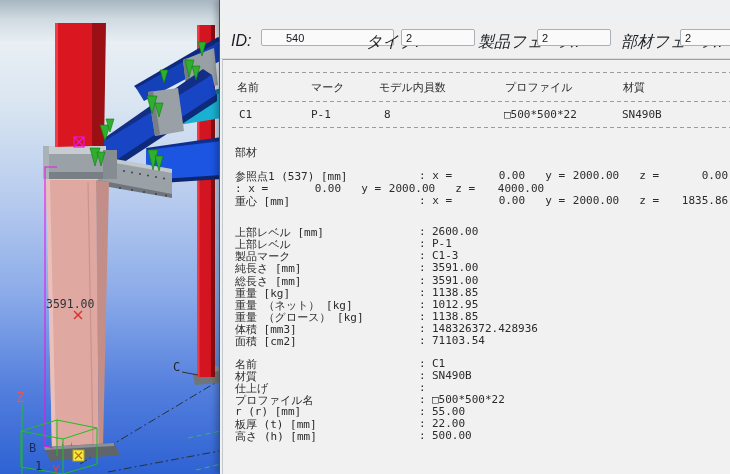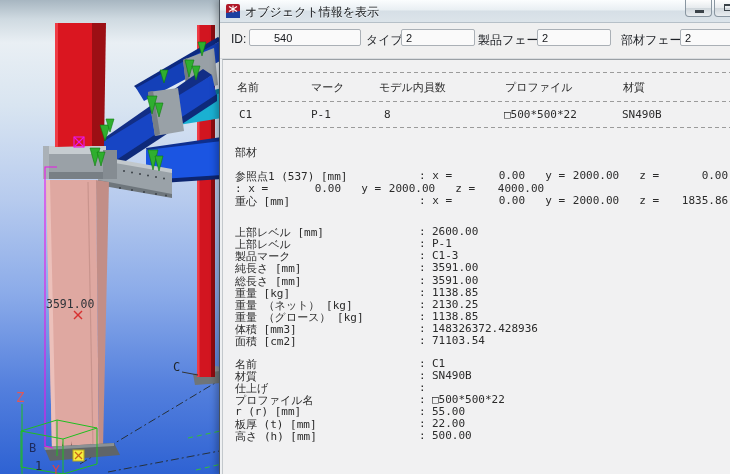--- a/index.html
+++ b/index.html
@@ -33,21 +33,21 @@
   }
   .btn-min{left:465px;width:27px;}
   .btn-max{left:494px;width:27px;}
   .glyph-min{position:absolute;left:9px;top:10px;width:9px;height:3px;background:#3a4248;}
   .glyph-max{position:absolute;left:9px;top:4px;width:9px;height:7px;box-sizing:border-box;
     border:1px solid #3a4248;border-top:2px solid #3a4248;background:transparent;}
   .fieldrow{
     position:absolute;left:0;top:23px;right:0;height:35px;
     background:#f0f0f0;border-bottom:1px solid #dadde0;
   }
-  .frlabel{position:absolute;top:9px;font-size:12px;color:#1c1f24;white-space:nowrap;}
+  .frlabel{position:absolute;top:9px;font-size:16px;color:#1c1f24;white-space:nowrap;font-style:italic;}
   .frinput{
     position:absolute;top:6px;height:17px;box-sizing:border-box;
     background:#fafafa;border:1px solid #aab0b6;border-radius:2px;
     font-family:"Liberation Sans",sans-serif;font-size:11px;color:#16181c;
     padding:1px 0 0 4px;
   }
   .content{
     position:absolute;left:2px;top:59px;width:509px;bottom:0;
     background:#f1f1f2;border-top:1px solid #9aa0a5;border-left:1px solid #c3c8cc;
     font-family:"DejaVu Sans Mono","Liberation Mono",monospace;
@@ -232,42 +232,24 @@
       <text x="29" y="452" font-size="12" fill="#1c2a5e">B</text>
       <text x="35" y="470" font-size="12" fill="#202840">1</text>
       <text x="173" y="371" font-size="12" fill="#20262c">C</text>
       <line x1="182" y1="372" x2="198" y2="375" stroke="#333" stroke-width="1"></line>
     </g>
   </svg>
 </div>
 
 <div class="dialog">
 
-  <div class="titlebar">
-    <svg class="app-icon" viewBox="0 0 14 14">
-      <rect x="0" y="0" width="14" height="14" rx="2" fill="#b01828"></rect>
-      <polygon points="0,9 14,7 14,14 0,14" fill="#1c3fa0"></polygon>
-      <g stroke="#ffffff" stroke-width="1.1">
-        <line x1="3" y1="2.5" x2="11" y2="7.5"></line>
-          <line x1="11" y1="2.5" x2="3" y2="7.5"></line>
-        <line x1="7" y1="1.5" x2="7" y2="8.5"></line>
-      </g>
-    </svg>
-    <span class="title-text">オブジェクト情報を表示</span>
-    <div class="winbtn btn-min">
-        <div class="glyph-min"></div>
-      </div>
-    <div class="winbtn btn-max">
-        <div class="glyph-max"></div>
-      </div>
-  </div>
 
   <div class="fieldrow">
     <span class="frlabel" style="left:11px">ID:</span>
-    <input class="frinput" style="left: 29px; width: 112px; padding-left: 24px;" value="540">
+    <input class="frinput" style="left: 41px; width: 133px; padding-left: 24px;" value="540">
     <span class="frlabel" style="left:146px">タイプ:</span>
     <input class="frinput" style="left: 181px; width: 74px;" value="2">
     <span class="frlabel" style="left:258px">製品フェーズ:</span>
     <input class="frinput" style="left: 317px; width: 74px;" value="2">
     <span class="frlabel" style="left:401px">部材フェーズ:</span>
     <input class="frinput" style="left: 460px; width: 70px;" value="2">
   </div>
 
   <div class="content">
     <div class="dashline" style="top:12px"></div>
@@ -303,21 +285,21 @@
     <div class="line" style="top:134px">
       <span class="lbl">重心 [mm]</span><span class="cpre">: x =</span><span class="vx">0.00</span><span class="cy">y =</span><span class="vy">2000.00</span><span class="cz">z =</span><span class="vz">1835.86</span>
     </div>
 
     <div class="line" style="top:165px"><span class="lbl">上部レベル [mm]</span><span class="colon">:</span><span>2600.00</span></div>
     <div class="line" style="top:177px"><span class="lbl">上部レベル</span><span class="colon">:</span><span>P-1</span></div>
     <div class="line" style="top:189px"><span class="lbl">製品マーク</span><span class="colon">:</span><span>C1-3</span></div>
     <div class="line" style="top:201px"><span class="lbl">純長さ [mm]</span><span class="colon">:</span><span>3591.00</span></div>
     <div class="line" style="top:214px"><span class="lbl">総長さ [mm]</span><span class="colon">:</span><span>3591.00</span></div>
     <div class="line" style="top:226px"><span class="lbl">重量 [kg]</span><span class="colon">:</span><span>1138.85</span></div>
-    <div class="line" style="top:238px"><span class="lbl">重量 （ネット） [kg]</span><span class="colon">:</span><span>2130.25</span></div>
+    <div class="line" style="top:238px"><span class="lbl">重量 （ネット） [kg]</span><span class="colon">:</span><span>1012.95</span></div>
     <div class="line" style="top:250px"><span class="lbl">重量 （グロース） [kg]</span><span class="colon">:</span><span>1138.85</span></div>
     <div class="line" style="top:262px"><span class="lbl">体積 [mm3]</span><span class="colon">:</span><span>148326372.428936</span></div>
     <div class="line" style="top:274px"><span class="lbl">面積 [cm2]</span><span class="colon">:</span><span>71103.54</span></div>
 
     <div class="line" style="top:297px"><span class="lbl">名前</span><span class="colon">:</span><span>C1</span></div>
     <div class="line" style="top:309px"><span class="lbl">材質</span><span class="colon">:</span><span>SN490B</span></div>
     <div class="line" style="top:321px"><span class="lbl">仕上げ</span><span class="colon">:</span><span></span></div>
     <div class="line" style="top:333px"><span class="lbl">プロファイル名</span><span class="colon">:</span><span>□500*500*22</span></div>
     <div class="line" style="top:345px"><span class="lbl">r (r) [mm]</span><span class="colon">:</span><span>55.00</span></div>
     <div class="line" style="top:357px"><span class="lbl">板厚 (t) [mm]</span><span class="colon">:</span><span>22.00</span></div>

